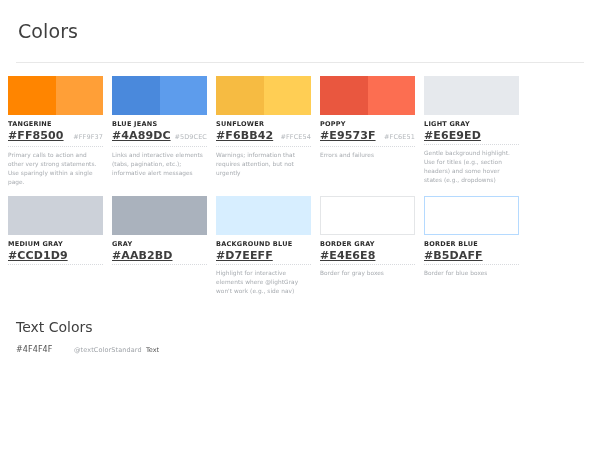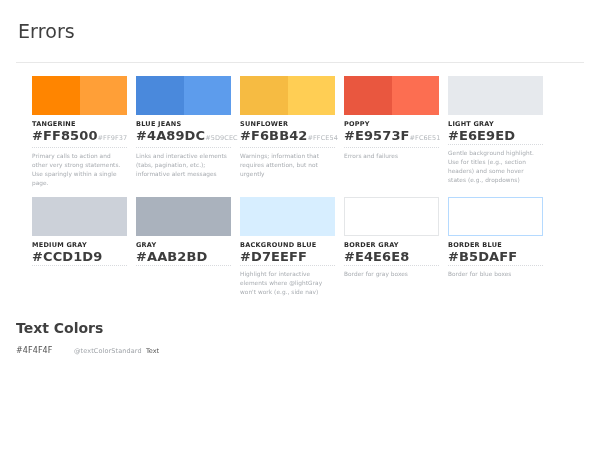--- a/index.html
+++ b/index.html
@@ -36,21 +36,21 @@
     line-height: 26px;
   }
   .header-rule {
     margin: 18px 16px 0 16px;
     border-top: 1px solid #e8e8e8;
     height: 0;
   }
 
   
   .swatch-grid {
-    padding: 13px 16px 0 32px;
+    padding: 13px 16px 0 8px;
     display: flex;
     flex-wrap: wrap;
     gap: 0;
   }
   .swatch-card {
     width: 95px;
     margin-right: 9px;
     margin-bottom: 9px;
     box-sizing: border-box;
   }
@@ -88,24 +88,25 @@
     text-transform: uppercase;
   }
   .swatch-hexes {
     display: flex;
     justify-content: space-between;
     align-items: baseline;
     margin-top: 2px;
     line-height: 9px;
   }
   .hex-primary {
-    font-size: 13px;
+    font-size: 11px;
     font-weight: 700;
     color: #3d3d3d;
     letter-spacing: 0.1px;
+    text-decoration: underline;
   }
   .hex-secondary {
     font-size: 6.5px;
     font-weight: 400;
     color: #b4b8bc;
     letter-spacing: 0.1px;
   }
   .hex-secondary:empty { display: none; }
 
   .swatch-divider {
@@ -121,21 +122,21 @@
     letter-spacing: 0.05px;
   }
   .swatch-desc:empty { display: none; }
 
   
   .text-colors {
     padding: 12px 16px 0 16px;
   }
   .section-title {
     font-size: 14px;
-    font-weight: 700;
+    font-weight: 400;
     color: #3f3f3f;
     margin: 0 0 8px 0;
     line-height: 20px;
   }
   .text-row {
     display: flex;
     align-items: baseline;
     height: 20px;
   }
   .tc-hex {
@@ -154,21 +155,21 @@
   }
   .text-row.standard .tc-hex { color: #4f4f4f; font-weight: 400; }
   .text-row.standard .tc-sample { color: #4f4f4f; font-size: 6.5px; }
 </style>
 </head>
 <body>
 
 <div class="page">
 
   <div class="page-header">
-    <h1 class="page-title">Errors</h1>
+    <h1 class="page-title">Colors</h1>
   </div>
   <div class="header-rule"></div>
 
   <div class="swatch-grid">
       <div class="swatch-card">
         <div class="swatch-chip">
           <div class="half left" style="background: rgb(255, 133, 0);"></div>
           <div class="half right" style="background: rgb(255, 159, 55);"></div>
         </div>
         <div class="swatch-name">TANGERINE</div>

